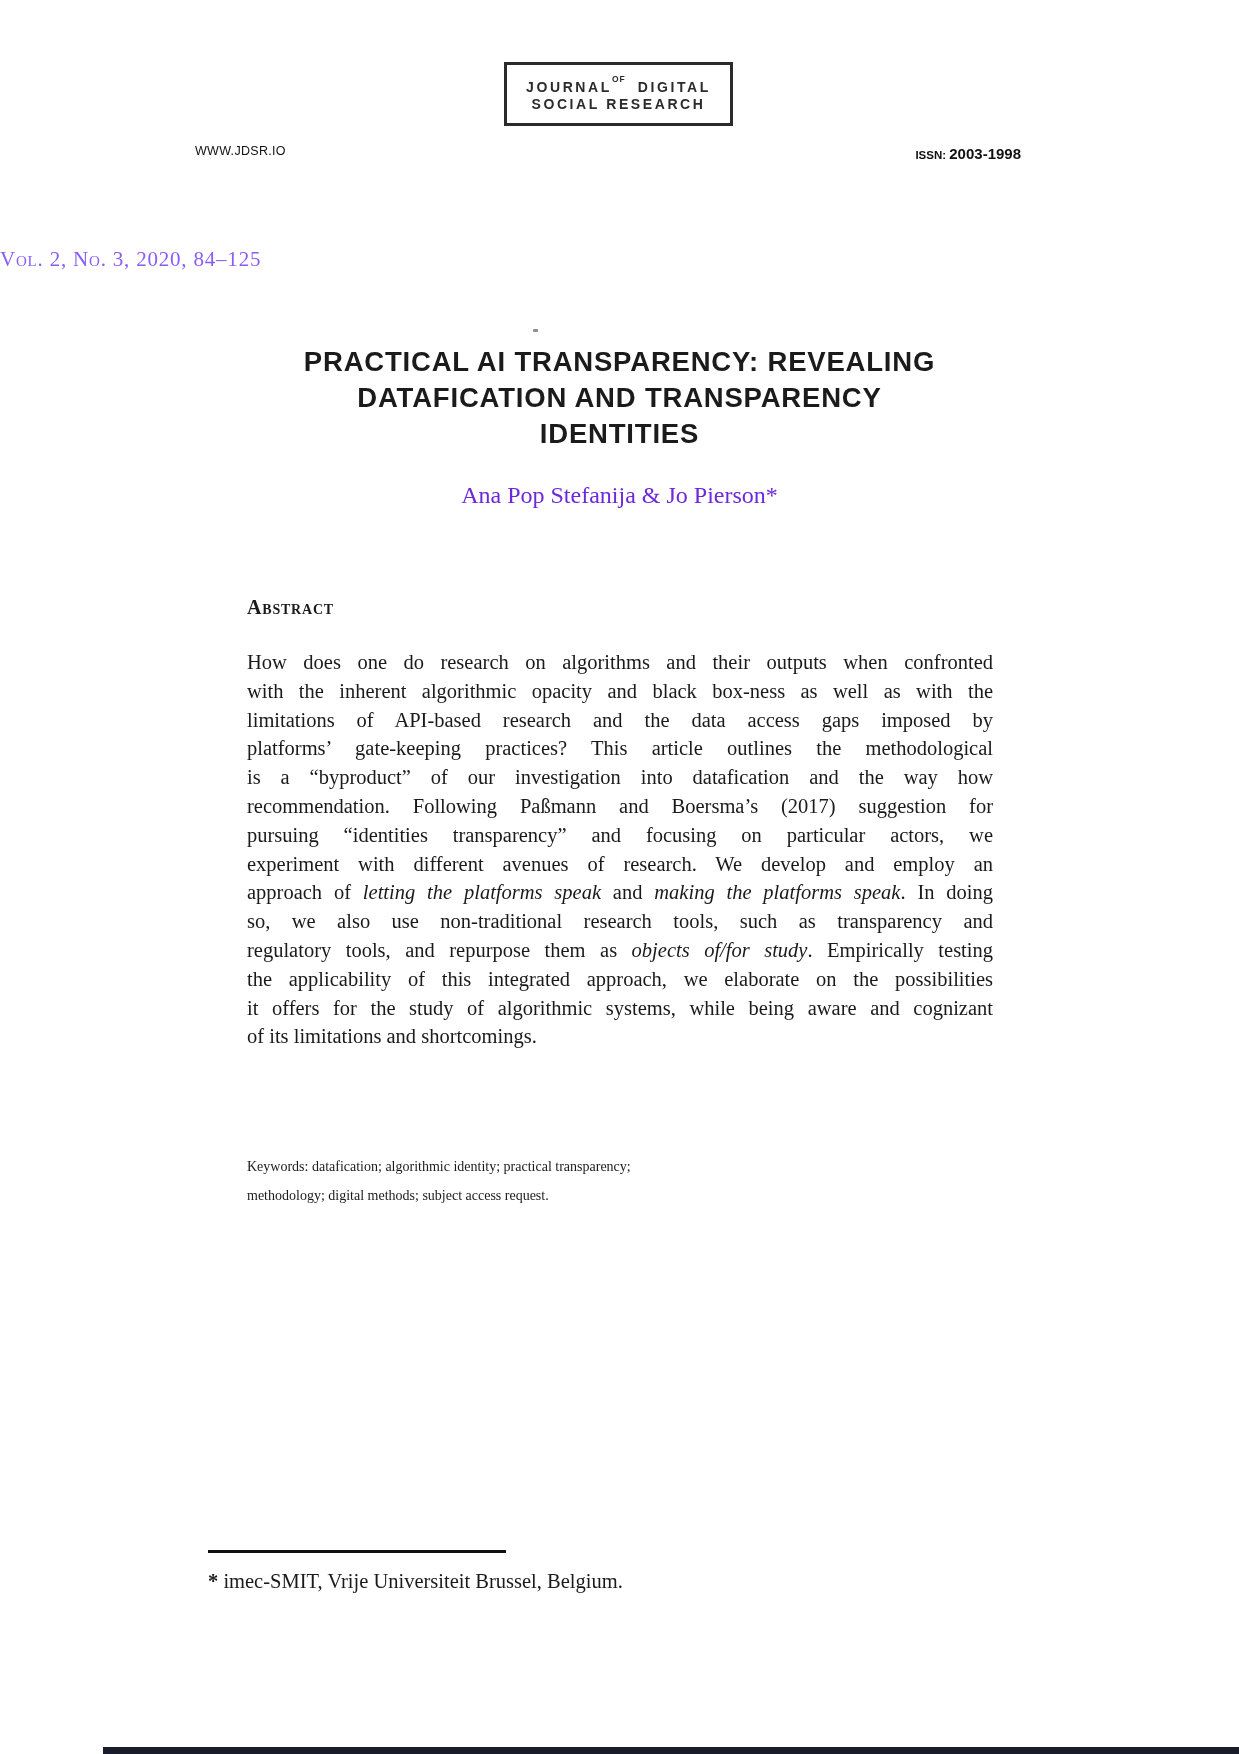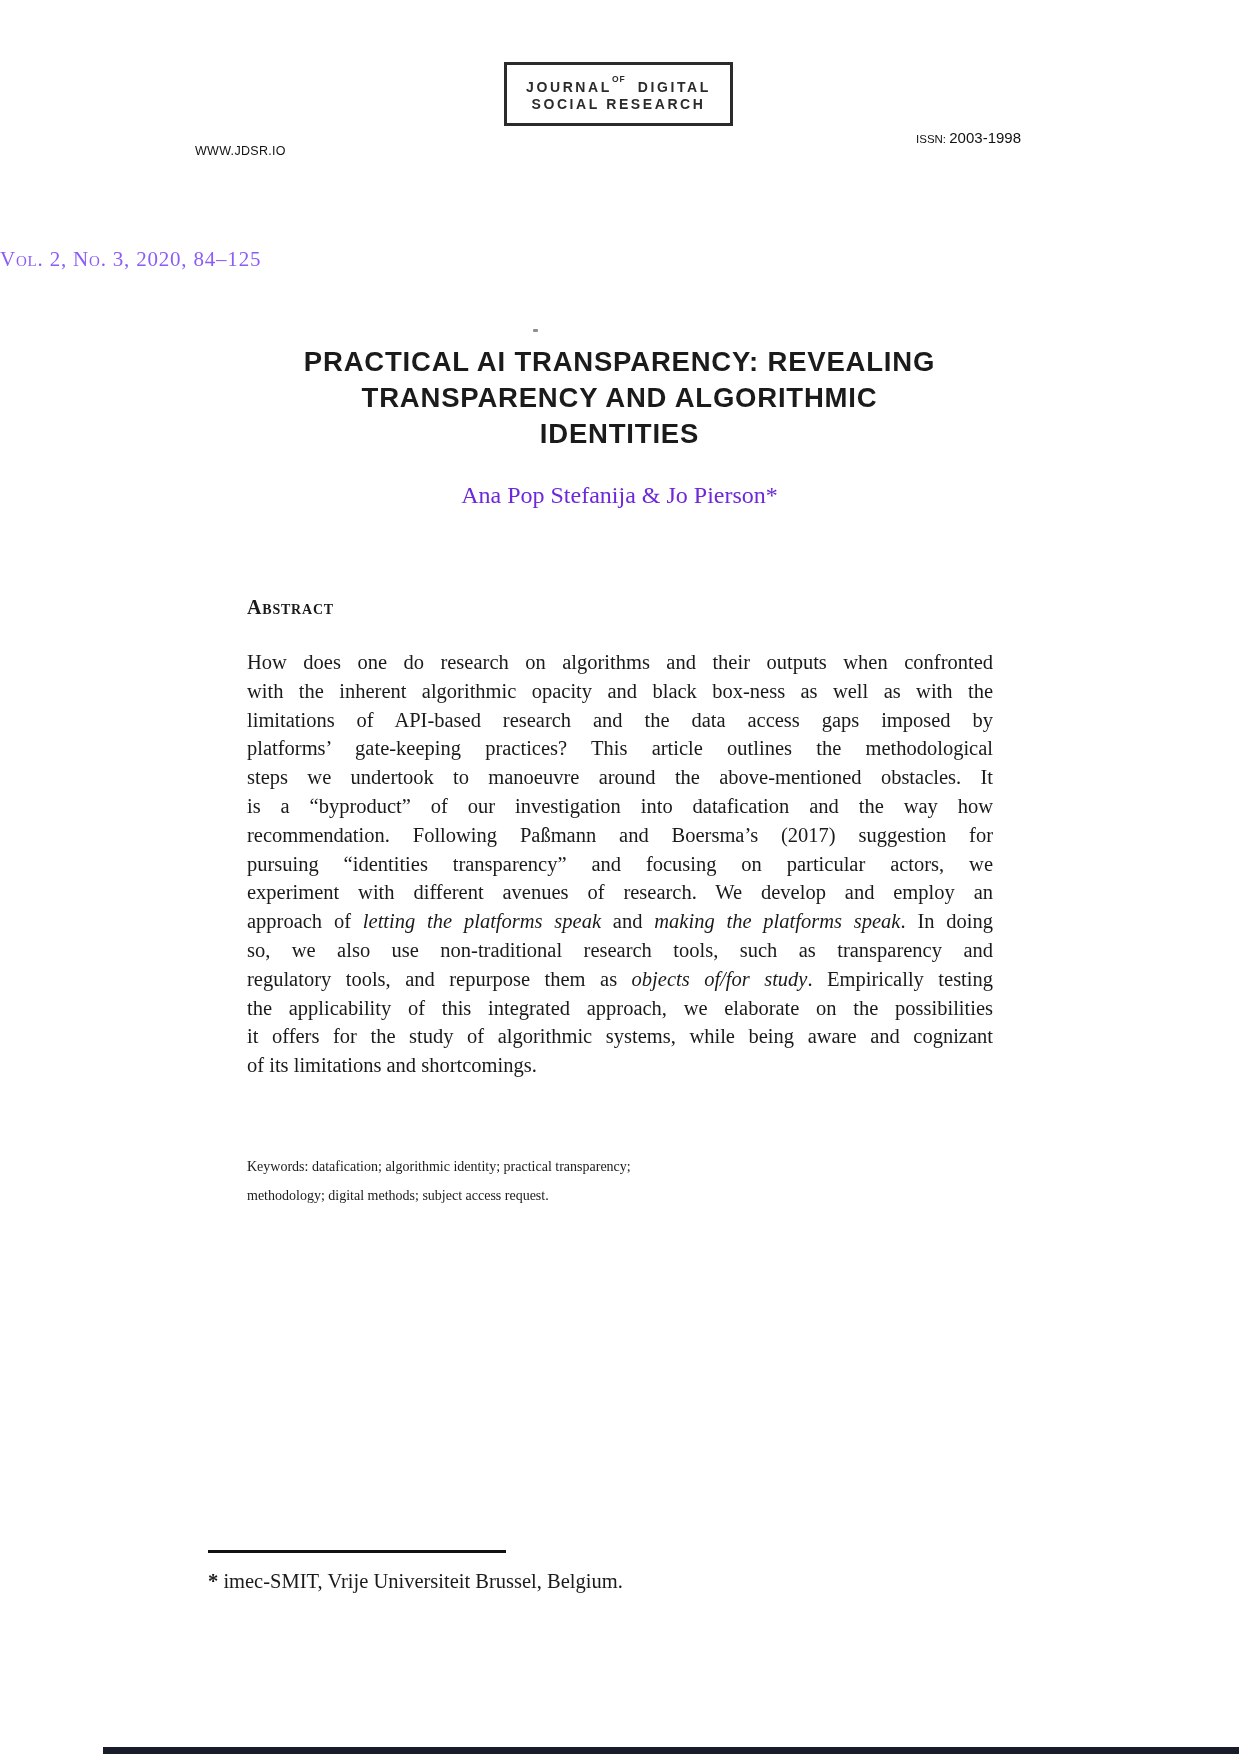--- a/index.html
+++ b/index.html
@@ -41,24 +41,25 @@
   .site-url {
     position: absolute;
     left: 195px; top: 144px;
     font-family: "Liberation Sans", sans-serif;
     font-size: 12.5px;
     letter-spacing: 0.3px;
     color: #111;
   }
   .issn {
     position: absolute;
-    right: 218px; top: 129px;
+    right: 218px; top: 145px;
     font-family: "Liberation Sans", sans-serif;
     color: #111;
     white-space: nowrap;
+    font-weight: bold;
   }
   .issn .issn-label { font-size: 11.5px; }
   .issn .issn-value { font-size: 15px; }
 
   
   .issue-line {
     position: absolute;
     left: 0; right: 0; top: 247px;
     text-align: left;
     font-variant: small-caps;
@@ -172,34 +173,33 @@
   <div class="issn">
     <span class="issn-label">ISSN: </span><span class="issn-value">2003-1998</span>
   </div>
 
   <div class="issue-line">Vol. 2, No. 3, 2020, 84–125</div>
 
   <div class="stray-mark"></div>
 
   <div class="title">
     <div>PRACTICAL AI TRANSPARENCY: REVEALING</div>
-    <div>TRANSPARENCY AND ALGORITHMIC</div>
+    <div>DATAFICATION AND TRANSPARENCY</div>
     <div>IDENTITIES</div>
   </div>
 
   <div class="authors">Ana Pop Stefanija &amp; Jo Pierson*</div>
 
   <div class="abstract-heading">Abstract</div>
 
   <div class="abstract">
       <div class="tline"><span>How does one do research on algorithms and their outputs when confronted</span></div>
       <div class="tline"><span>with the inherent algorithmic opacity and black box-ness as well as with the</span></div>
       <div class="tline"><span>limitations of API-based research and the data access gaps imposed by</span></div>
       <div class="tline"><span>platforms’ gate-keeping practices? This article outlines the methodological</span></div>
-      <div class="tline"><span>steps we undertook to manoeuvre around the above-mentioned obstacles. It</span></div>
       <div class="tline"><span>is a “byproduct” of our investigation into datafication and the way how</span></div>
       <div class="tline"><span>recommendation. Following Paßmann and Boersma’s (2017) suggestion for</span></div>
       <div class="tline"><span>pursuing “identities transparency” and focusing on particular actors, we</span></div>
       <div class="tline"><span>experiment with different avenues of research. We develop and employ an</span></div>
       <div class="tline"><span>approach of </span><span class="it">letting the platforms speak</span><span> and </span><span class="it">making the platforms speak</span><span>. In doing</span></div>
       <div class="tline"><span>so, we also use non-traditional research tools, such as transparency and</span></div>
       <div class="tline"><span>regulatory tools, and repurpose them as </span><span class="it">objects of/for study</span><span>. Empirically testing</span></div>
       <div class="tline"><span>the applicability of this integrated approach, we elaborate on the possibilities</span></div>
       <div class="tline"><span>it offers for the study of algorithmic systems, while being aware and cognizant</span></div>
       <div class="tline tline-last"><span>of its limitations and shortcomings.</span></div>

